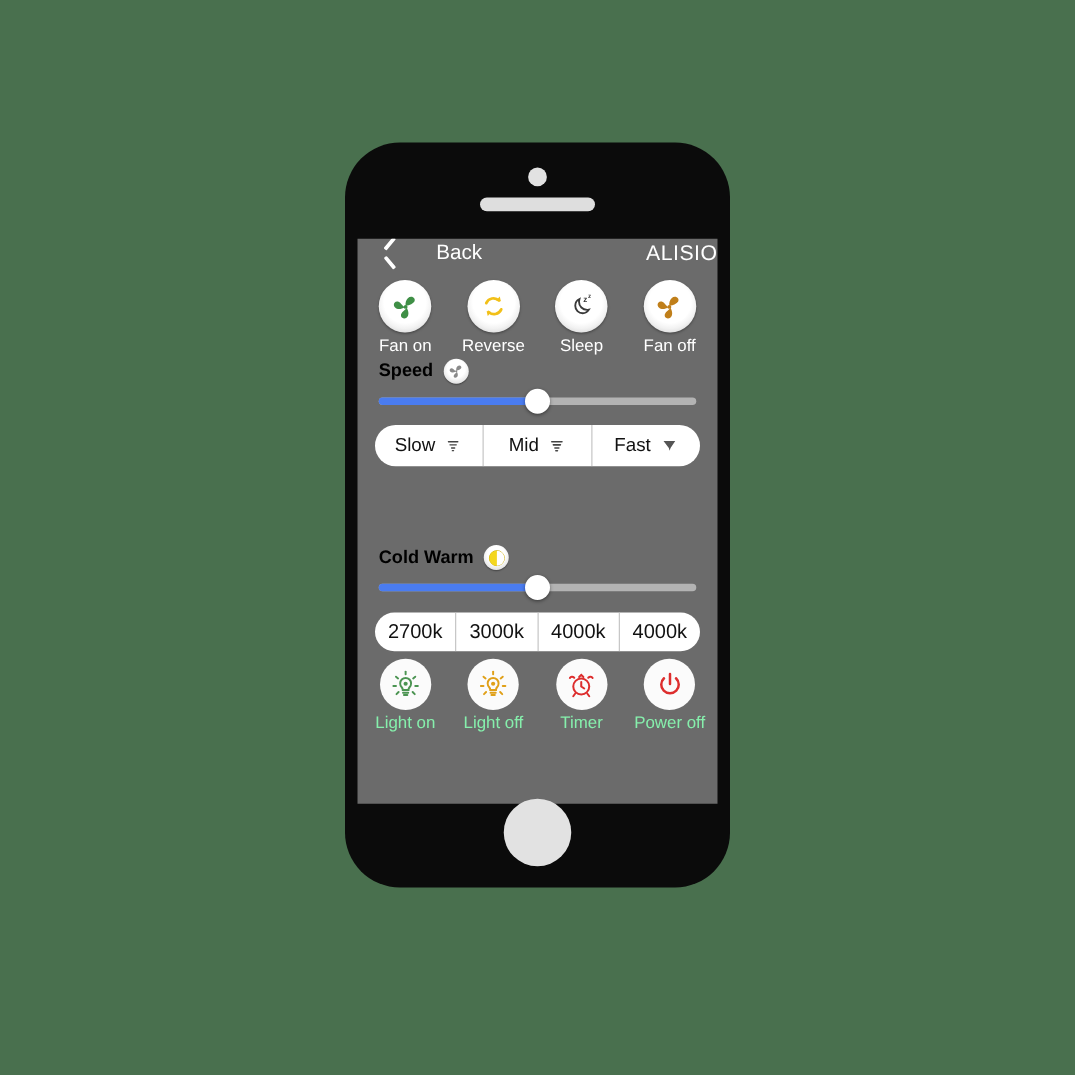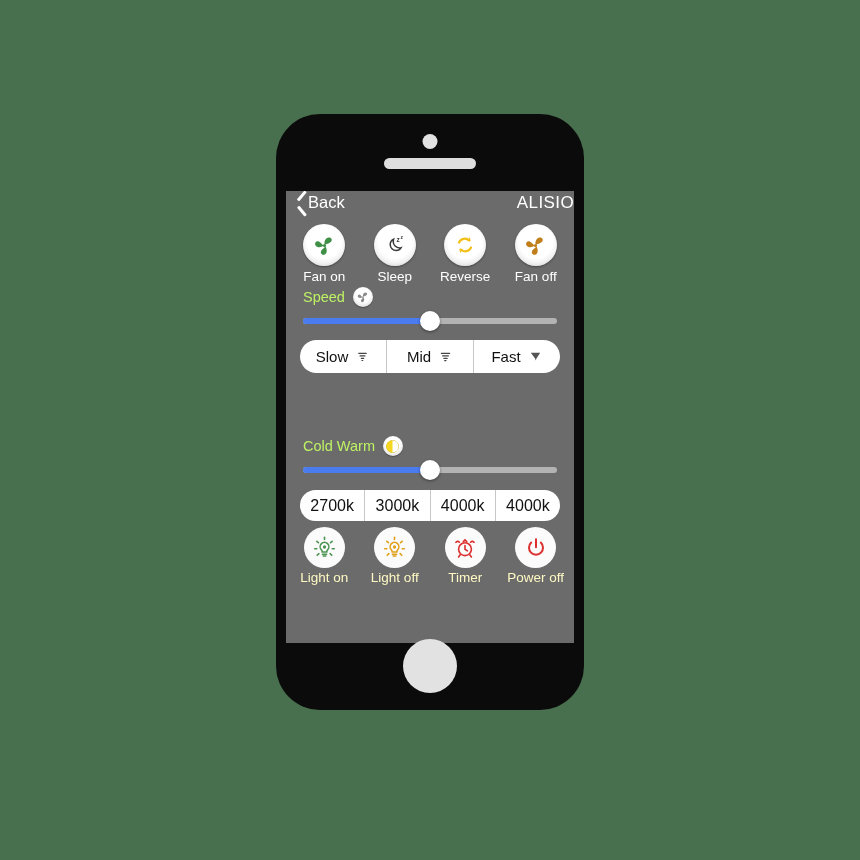--- a/index.html
+++ b/index.html
@@ -66,27 +66,27 @@
     overflow: hidden;
   }
 
   
   .navbar {
     position: relative;
     height: 31px;
   }
   .back-btn {
     position: absolute;
-    left: 10px;
+    left: 20px;
     top: 2px;
     display: flex;
-    align-items: center;
     color: #ffffff;
     font-size: 16.5px;
     cursor: pointer;
+    gap: 31px;
   }
   .chev {
     display: inline-block;
     width: 11px;
     height: 18px;
     margin-right: 1px;
     position: relative;
   }
   .chev::before, .chev::after {
     content: "";
@@ -141,22 +141,23 @@
   }
 
   
   .sliderblock { padding: 0 17px; }
   .srow {
     display: flex;
     align-items: center;
     height: 26px;
   }
   .srow .slbl {
-    color: #bef264;
+    color: #000000;
     font-size: 14.5px;
+    font-weight: bold;
   }
   .mini {
     width: 20px;
     height: 20px;
     border-radius: 50%;
     margin-left: 8px;
     display: flex;
     align-items: center;
     justify-content: center;
     background: radial-gradient(circle at 50% 40%, #ffffff 45%, #e8e8e8 70%, #c2c2c2 100%);
@@ -240,21 +241,21 @@
     width: 41px;
     height: 41px;
     border-radius: 50%;
     background: #fbfbfb;
     display: flex;
     align-items: center;
     justify-content: center;
   }
   .botbtn .lbl {
     margin-top: 2px;
-    color: #fef9c3;
+    color: #86efac;
     font-size: 13.5px;
     white-space: nowrap;
   }
   svg { display: block; }
 </style>
 </head>
 <body>
 
 <div class="phone">
 
@@ -282,41 +283,41 @@
               <path d="M12.9 12.6c1.2 2.3 1.6 4.3 1 6-.7 2-2.9 3-4.5 1.8-1.5-1.1-1.2-3.2.6-4.8 1-.9 2.1-1.8 2.9-3z"></path>
               <circle cx="12" cy="12" r="1.5"></circle>
             </g>
           </svg>
         </div>
         <div class="lbl">Fan on</div>
       </div>
 
       <div class="fanbtn">
         <div class="circ">
+          <svg width="24" height="24" viewBox="0 0 24 24">
+            <g fill="none" stroke="#f2c018" stroke-width="2.2" stroke-linecap="round">
+              <path d="M6 9.5a6.3 6.3 0 0 1 10.2-2"></path>
+              <path d="M18 14.5a6.3 6.3 0 0 1-10.2 2"></path>
+            </g>
+            <path d="M16.8 4.2l.9 3.8-3.8-.6z" fill="#f2c018"></path>
+            <path d="M7.2 19.8l-.9-3.8 3.8.6z" fill="#f2c018"></path>
+          </svg>
+        </div>
+        <div class="lbl">Reverse</div>
+      </div>
+
+      <div class="fanbtn">
+        <div class="circ">
           <svg width="26" height="26" viewBox="0 0 26 26">
             <path d="M14.2 18.6c-3.3 0-6-2.7-6-6 0-2.4 1.4-4.5 3.4-5.4-.2.7-.4 1.4-.4 2.2 0 3.6 2.9 6.5 6.5 6.5.5 0 1-.1 1.4-.2-1 1.7-2.8 2.9-4.9 2.9z" fill="none" stroke="#3a3a3a" stroke-width="1.5"></path>
             <text x="14.5" y="9.5" font-family="Liberation Sans, sans-serif" font-size="6.5" font-weight="bold" fill="#3a3a3a">z</text>
             <text x="18.4" y="6.8" font-family="Liberation Sans, sans-serif" font-size="5" font-weight="bold" fill="#3a3a3a">z</text>
           </svg>
         </div>
         <div class="lbl">Sleep</div>
-      </div>
-
-      <div class="fanbtn">
-        <div class="circ">
-          <svg width="24" height="24" viewBox="0 0 24 24">
-            <g fill="none" stroke="#f2c018" stroke-width="2.2" stroke-linecap="round">
-              <path d="M6 9.5a6.3 6.3 0 0 1 10.2-2"></path>
-              <path d="M18 14.5a6.3 6.3 0 0 1-10.2 2"></path>
-            </g>
-            <path d="M16.8 4.2l.9 3.8-3.8-.6z" fill="#f2c018"></path>
-            <path d="M7.2 19.8l-.9-3.8 3.8.6z" fill="#f2c018"></path>
-          </svg>
-        </div>
-        <div class="lbl">Reverse</div>
       </div>
 
       <div class="fanbtn">
         <div class="circ">
           <svg width="25" height="25" viewBox="0 0 24 24">
             <g fill="#c07f1a">
               <path d="M12 11.2c-.3-2.6.3-4.6 1.7-5.9 1.6-1.5 4-1.4 5 .3.9 1.6-.2 3.4-2.4 4.3-1.2.5-2.6.9-4.3 1.3z"></path>
               <path d="M11.4 12.3c-2.3 1.3-4.3 1.7-6.1 1.1-2-.7-3-2.9-1.8-4.5 1.1-1.5 3.2-1.3 4.8.5.9 1 1.8 2.1 3.1 2.9z"></path>
               <path d="M12.9 12.6c1.2 2.3 1.6 4.3 1 6-.7 2-2.9 3-4.5 1.8-1.5-1.1-1.2-3.2.6-4.8 1-.9 2.1-1.8 2.9-3z"></path>
               <circle cx="12" cy="12" r="1.5"></circle>

